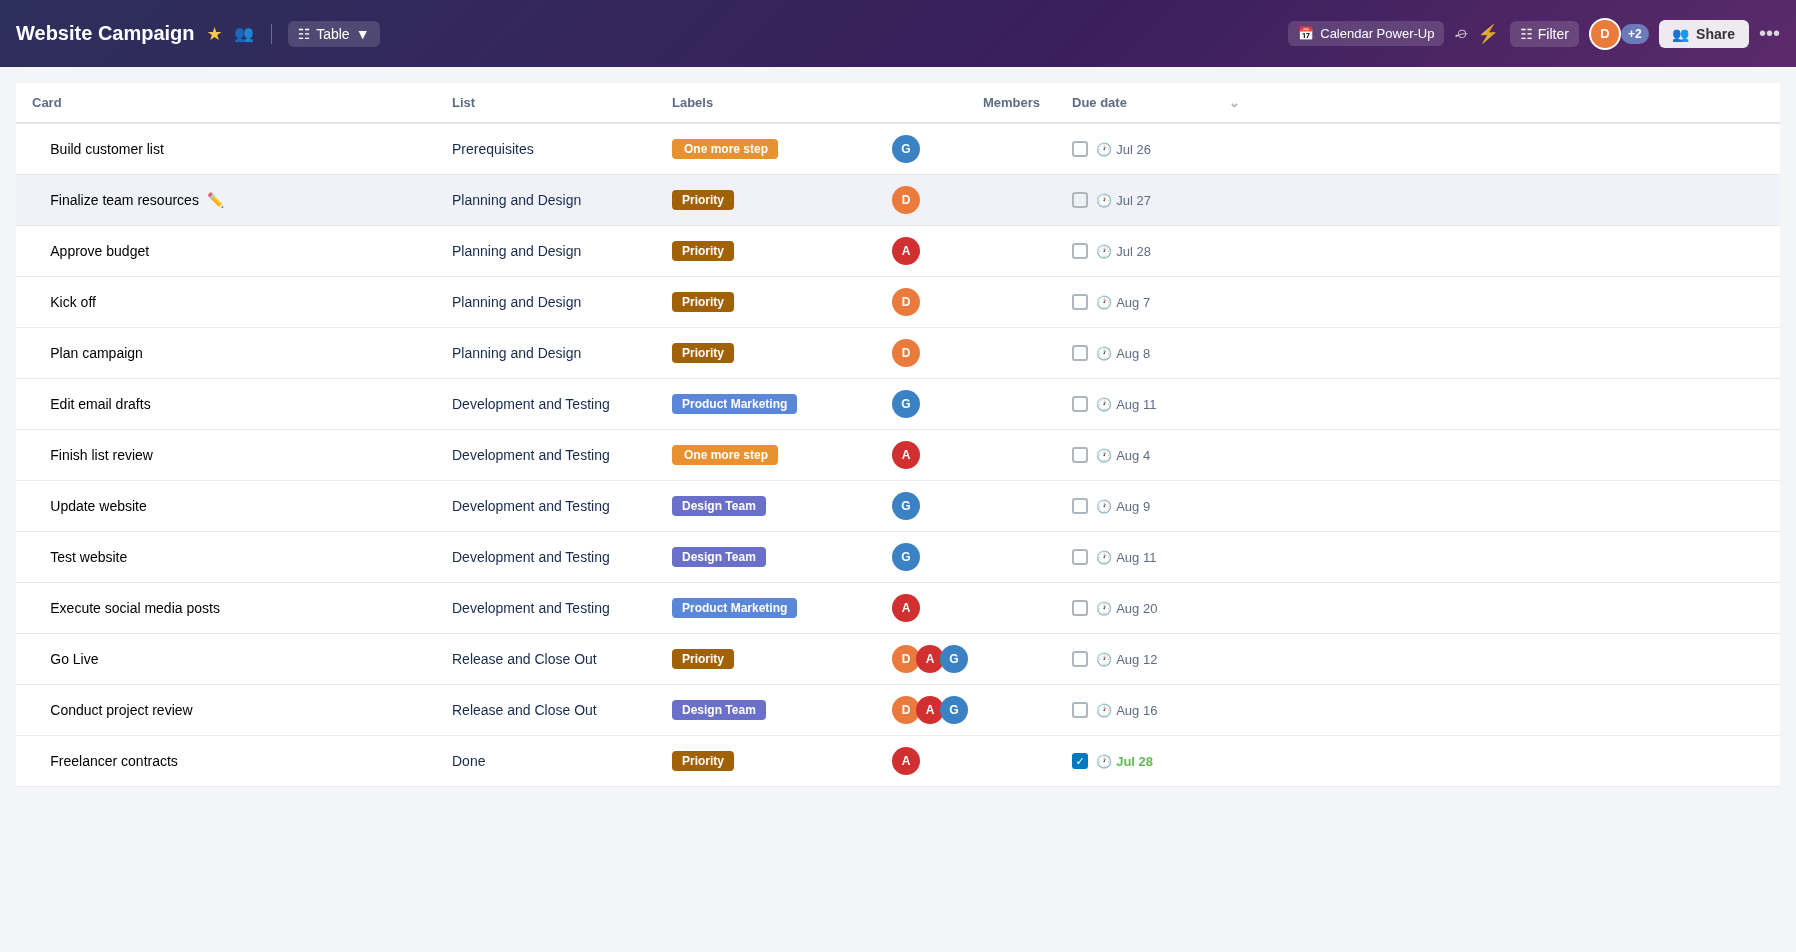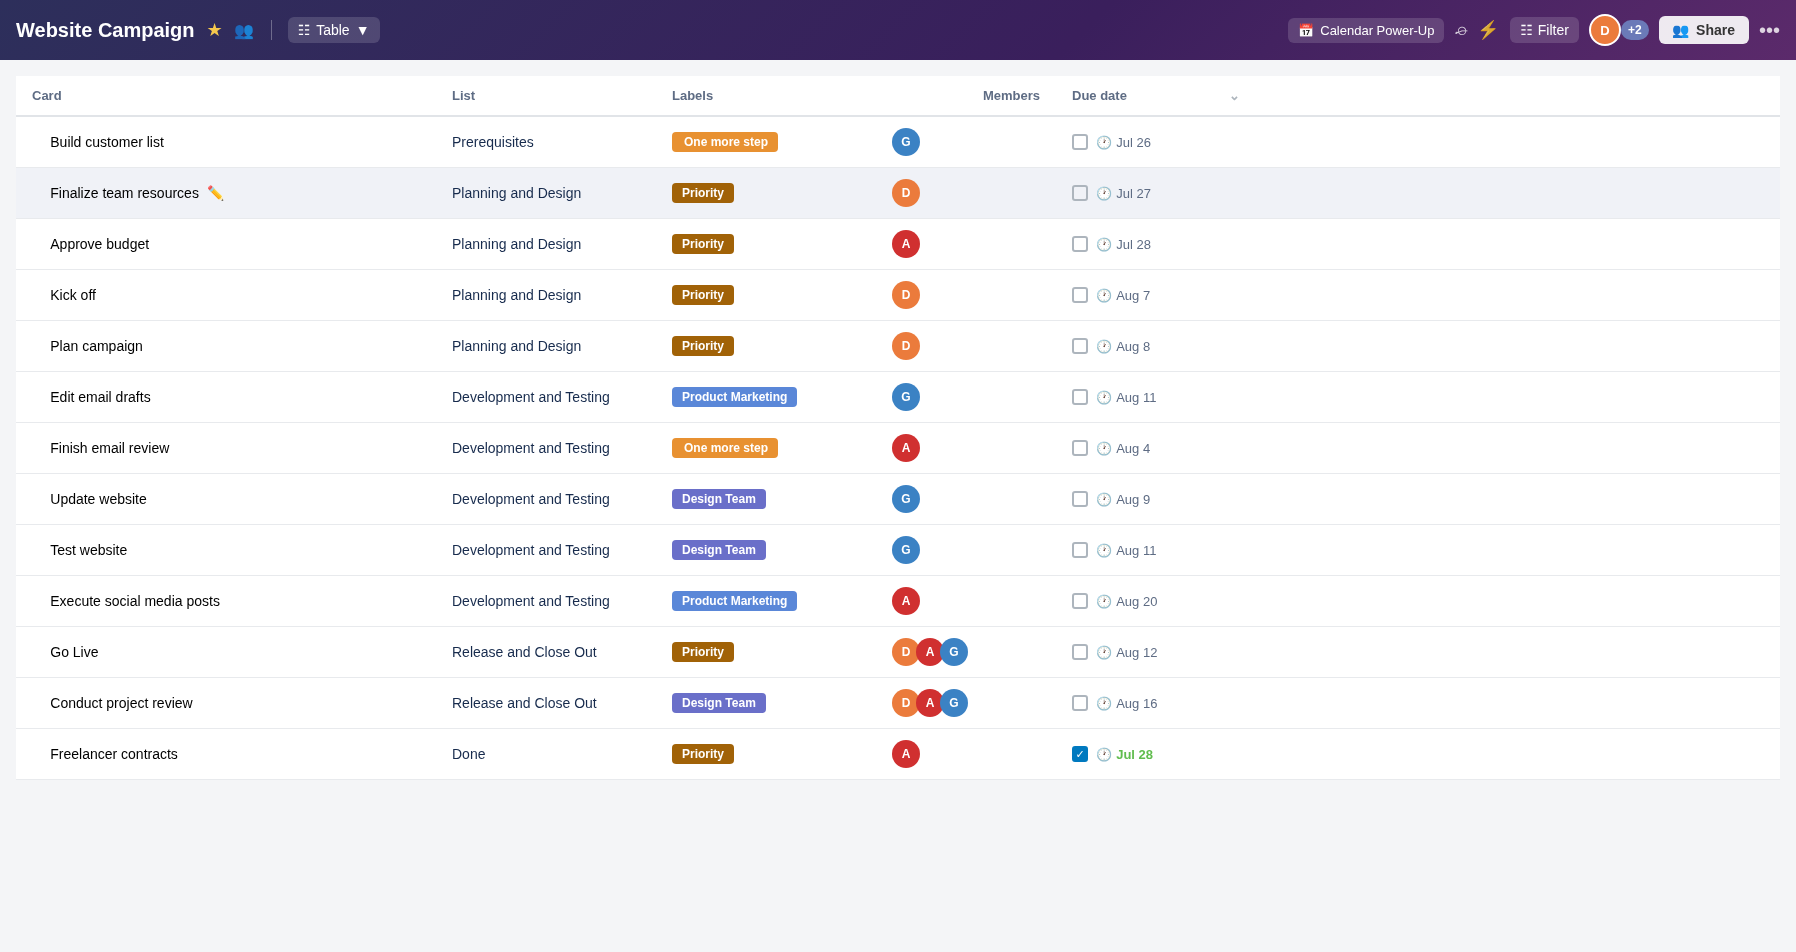--- a/index.html
+++ b/index.html
@@ -1,21 +1,21 @@
 <!DOCTYPE html>
 <html><head>
   <meta charset="utf-8">
   <style>
     * { box-sizing: border-box; margin: 0; padding: 0; }
     body { font-family: -apple-system, BlinkMacSystemFont, 'Segoe UI', sans-serif; background: #f4f5f7; }
 
     
     .header {
       background: linear-gradient(135deg, #2d2f5b 0%, #3a1f5c 60%, #5b2a6b 100%);
-      height: 60px;
+      height: 67px;
       display: flex;
       align-items: center;
       padding: 0 16px;
       gap: 12px;
     }
     .header-title {
       color: #fff;
       font-size: 20px;
       font-weight: 700;
     }
@@ -358,21 +358,21 @@
         <span class="clock-icon">🕐</span>
         Aug 11
       </span>
     </div>
   </td>
         </tr>
         <tr>
           <td>
     <div class="card-cell">
       <span class="drag-handle">⠿</span>
-      <span class="card-name">Finish email review</span>
+      <span class="card-name">Finish list review</span>
 
     </div>
   </td>
           <td><span>Development and Testing</span></td>
           <td><span class="label label-orange">One more step</span></td>
           <td>
             <div class="members-cell">
               <span class="member-avatar av-a">A</span>
             </div>
           </td>

